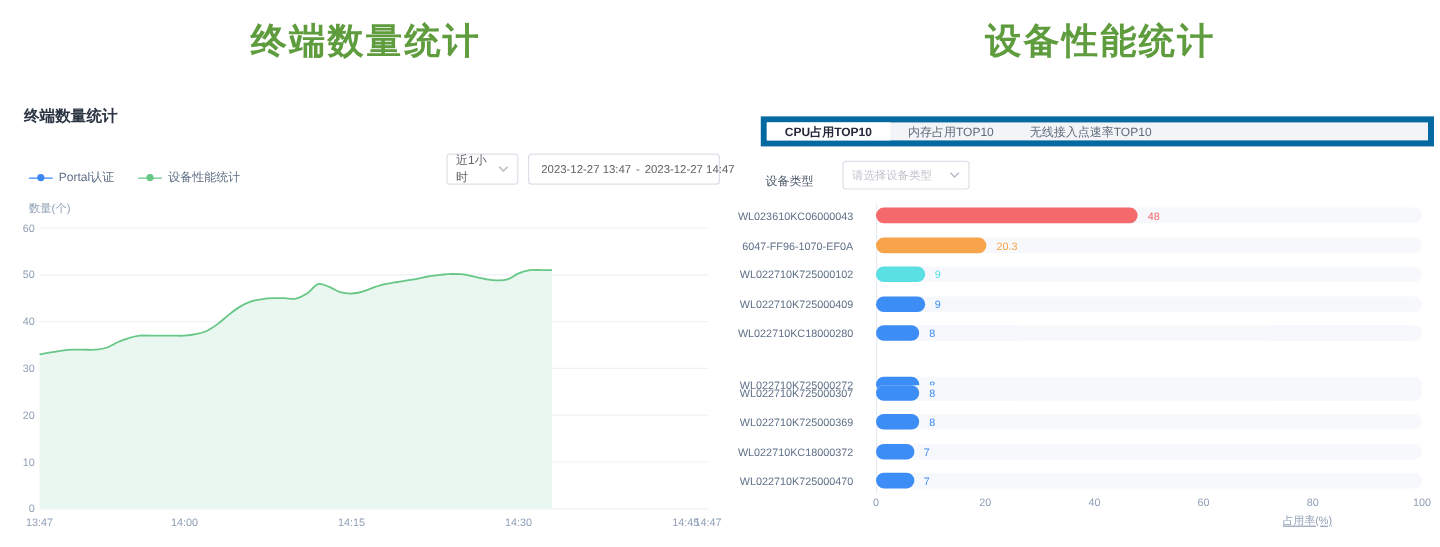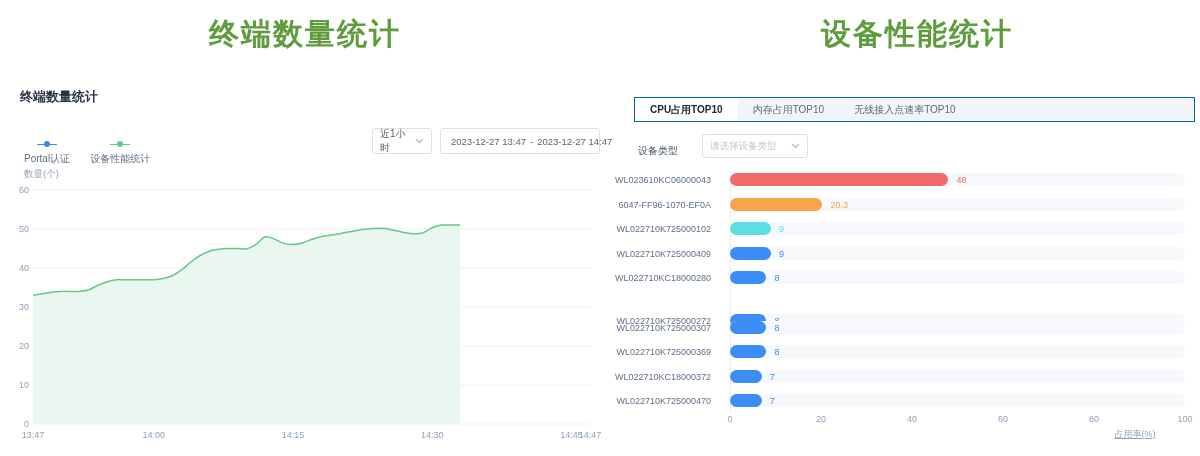--- a/index.html
+++ b/index.html
@@ -19,51 +19,51 @@
   .controls { position:absolute; top:128px; left:372px; display:flex; gap:8px; }
   .range-select { width:60px; height:26px; border:1px solid #dcdfe6; border-radius:3px;
     display:flex; align-items:center; justify-content:flex-end; padding:0 7px; background:#fff; cursor:pointer; }
   .range-select .val { font-size:10px; color:#606266; }
   .date-range { width:160px; height:26px; border:1px solid #dcdfe6; border-radius:3px;
     display:flex; align-items:center; gap:4px; padding:0 6px; background:#fff; cursor:pointer; }
   .date-range span { font-size:9.5px; color:#606266; white-space:nowrap; }
   .chев { flex:none; }
 
   .legend { position:absolute; left:24px; top:141px; display:flex; gap:20px; }
-  .legend-item { display:flex; align-items:center; gap:5px; cursor:pointer;flex-direction:column; }
+  .legend-item { display:flex; align-items:center; gap:5px; cursor:pointer; }
   .legend-mark { position:relative; width:20px; height:6px; }
   .legend-mark .line { position:absolute; top:2.5px; left:0; width:20px; height:1.5px; border-radius:1px; }
   .legend-mark .dot { position:absolute; top:0; left:7px; width:6px; height:6px; border-radius:50%; }
   .legend-label { font-size:10px; color:#5e6d85; }
 
   .y-axis-name { position:absolute; left:24px; top:168px; font-size:9.5px; color:#90a0b7; }
   #line-chart { position:absolute; left:20px; top:183px; overflow:visible; }
   #line-chart text { font-size:9px; fill:#90a0b7; }
 
   
   .tabs { position:absolute; left:0; top:97px; width:561px; height:25px; background:#f2f4f7;
-    border:1px solid #0369a1; display:flex; align-items:stretch; }
+    border:5px solid #0369a1; display:flex; align-items:stretch; }
   .tab { display:flex; align-items:center; padding:0 15px; font-size:10px; color:#5f6a78; cursor:pointer; white-space:nowrap; }
   .tab.active { background:#fff; color:#23293a; font-weight:bold; }
 
   .filter-row { position:absolute; left:4px; top:134px; display:flex; align-items:flex-end; gap:24px; }
   .filter-label { font-size:10px; color:#4a5668; }
   .device-select { width:106px; height:24px; border:1px solid #dcdfe6; border-radius:3px; background:#fff;
     display:flex; align-items:center; justify-content:space-between; padding:0 7px; cursor:pointer; }
   .device-select .ph { font-size:9.5px; color:#c0c4cc; }
 
   .hbar-chart { position:absolute; left:0; top:0; width:566px; height:456px; }
   .hbar-axisline { position:absolute; left:96px; top:170px; width:1px; height:241px; background:#e8ecf2; }
   .hbar-row { position:absolute; left:0; height:13px; width:551px; }
   .hbar-label { position:absolute; right:474px; top:2px; width:200px; text-align:right; font-size:9px; color:#5f7087; white-space:nowrap; }
   .hbar-track { position:absolute; left:96px; top:0; width:455px; height:13px; border-radius:6.5px; background:#f6f8fb; }
   .hbar-bar { position:absolute; left:96px; top:0; height:13px; border-radius:6.5px; }
   .hbar-value { position:absolute; top:2px; font-size:9px; }
   .hbar-tick { position:absolute; top:414px; width:30px; margin-left:-15px; text-align:center; font-size:9px; color:#90a0b7; }
-  .hbar-xlabel { position:absolute; top:428px; left:451px; width:100px; text-align:center; font-size:9px; color:#90a0b7;text-decoration:underline; }
+  .hbar-xlabel { position:absolute; top:428px; left:435px; width:100px; text-align:left; font-size:9px; color:#90a0b7;text-decoration:underline; }
 </style>
 </head>
 <body>
 
 <div class="page">
 
   <div class="panel panel-left">
     <div class="section-heading">终端数量统计</div>
     <div class="card-title">终端数量统计</div>
 

